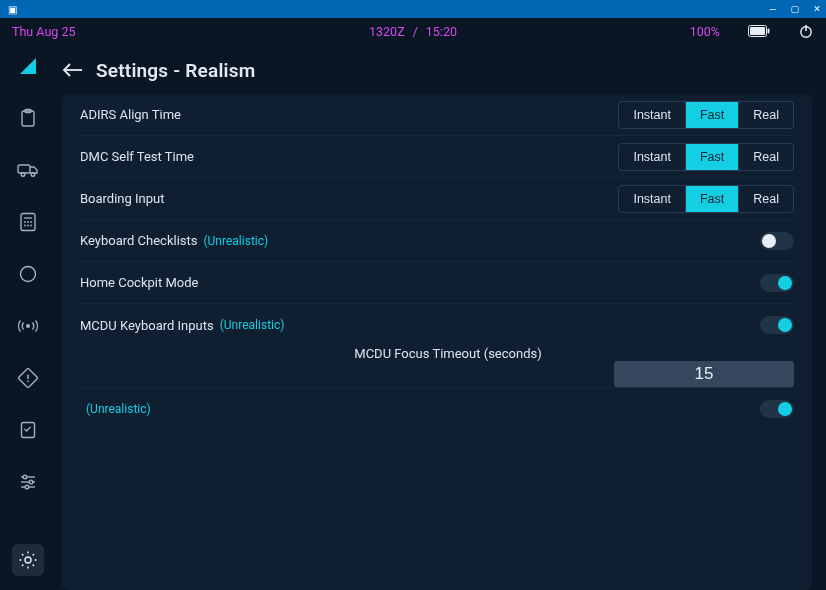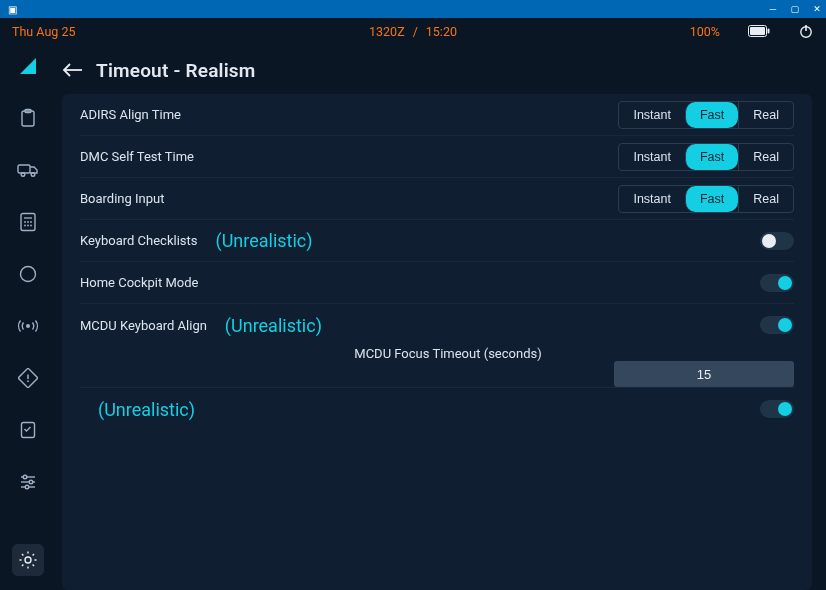--- a/index.html
+++ b/index.html
@@ -4,59 +4,59 @@
 <style>
   * { box-sizing: border-box; margin: 0; padding: 0; }
   html, body { width: 826px; height: 590px; overflow: hidden; font-family: -apple-system, BlinkMacSystemFont, "Segoe UI", Roboto, sans-serif; }
   body { background: #0a1624; color: #e3e8ef; }
 
   
   .titlebar { height: 18px; background: #0067b4; display: flex; justify-content: flex-end; align-items: center; padding: 0 4px; gap: 12px; }
   .titlebar .tb-icon { width: 10px; height: 10px; display:flex; align-items:center; justify-content:center; color:#fff; font-size:9px; }
   .titlebar .left-icon { margin-right:auto; margin-left:4px; color:#fff; font-size:10px;}
 
-  .statusbar { height: 26px; display: flex; align-items: center; padding: 0 12px; font-size: 12.5px; color:#f97316; }
+  .statusbar { height: 26px; display: flex; align-items: center; padding: 0 12px; font-size: 12.5px; color:#d946ef; }
   .statusbar .center { position:absolute; left:50%; transform:translateX(-50%); display:flex; gap:8px; }
   .statusbar .right { margin-left:auto; display:flex; align-items:center; gap:28px; }
 
   .app { display:flex; height: calc(590px - 18px - 26px); }
   .sidebar { width: 56px; background:#0a1624; display:flex; flex-direction:column; align-items:center; padding-top:10px; gap:18px; }
   .sidebar .logo { width:24px; height:24px; }
   .sidebar .nav { display:flex; flex-direction:column; gap:20px; align-items:center; margin-top:6px; flex:1; }
   .sidebar .nav-item { width:32px; height:32px; display:flex; align-items:center; justify-content:center; color:#9fb0c5; border-radius:6px; cursor:pointer; }
   .sidebar .nav-item.active { background:#1d2a3a; color:#e8edf3; }
   .sidebar .bottom { margin-top:auto; margin-bottom:14px; }
 
   .main { flex:1; padding: 6px 14px 0 6px; display:flex; flex-direction:column; }
   .header { display:flex; align-items:center; gap:12px; height:40px; }
   .back-arrow { color:#e8edf3; cursor:pointer; display:flex; }
   .page-title { font-size:19px; font-weight:600; letter-spacing:0.2px; }
 
   .panel { margin-top:4px; background:#0f1e30; border-radius:6px; padding: 0 18px; flex:1; overflow:auto; }
   .row { display:flex; align-items:center; min-height:42px; border-bottom:1px solid #18293d; font-size:13px; }
   .row:last-child { border-bottom:none; }
   .row .label { color:#dce4ee; }
-  .row .tag { color:#14cfe3; margin-left:18px; font-size:18px; }
+  .row .tag { color:#14cfe3; margin-left:6px; font-size:12px; }
   .row .ctrl { margin-left:auto; display:flex; align-items:center; }
 
   .sub-row { padding-left:22px;flex-direction:column; }
 
   
   .seg { display:flex; border:1px solid #2a3c52; border-radius:4px; overflow:hidden; height:28px; }
   .seg button { background:transparent; border:none; color:#dce4ee; font-size:12.5px; padding:0 14px; cursor:pointer; border-left:1px solid #2a3c52; }
   .seg button:first-child { border-left:none; }
-  .seg button.active { background:#14cfe3; color:#072231; font-weight:500;border-radius:10px; }
+  .seg button.active { background:#14cfe3; color:#072231; font-weight:500; }
 
   
   .toggle { width:34px; height:18px; background:#203448; border-radius:10px; position:relative; cursor:pointer; }
   .toggle .knob { width:14px; height:14px; border-radius:50%; background:#fff; position:absolute; top:2px; left:2px; transition:none; }
   .toggle.on .knob { left:18px; background:#14cfe3; }
   .toggle.off .knob { left:2px; background:#e8edf3; }
 
-  .num-input { width:180px; height:26px; background:#34475c; border:none; border-radius:3px; color:#e8edf3; text-align:center; font-size:13px; }
+  .num-input { width:180px; height:26px; background:#34475c; border:none; border-radius:3px; color:#e8edf3; text-align:center; font-size:17px; }
 
   .battery { display:inline-flex; align-items:center; gap:4px; }
   .battery svg { display:block; }
 
   .power-icon { cursor:pointer; color:#e8edf3; }
 
   svg { display:block; }
 </style>
 </head>
 <body>
@@ -176,21 +176,21 @@
   </div>
 
   <div class="main">
     <div class="header">
       <span class="back-arrow">
         <svg width="22" height="18" viewBox="0 0 22 18">
             <line x1="2" y1="9" x2="20" y2="9" stroke="#e8edf3" stroke-width="1.8"></line>
             <path d="M8 3 L2 9 L8 15" fill="none" stroke="#e8edf3" stroke-width="1.8"></path>
           </svg>
       </span>
-      <span class="page-title">Timeout - Realism</span>
+      <span class="page-title">Settings - Realism</span>
     </div>
 
     <div class="panel">
 
       <div class="row">
         <span class="label">ADIRS Align Time</span>
         <div class="ctrl">
           <div class="seg">
             <button>Instant</button>
             <button class="active">Fast</button>
@@ -235,21 +235,21 @@
         <span class="label">Home Cockpit Mode</span>
         <div class="ctrl">
             <div class="toggle on">
               <div class="knob"></div>
             </div>
           </div>
       </div>
 
 
       <div class="row" style="border-bottom:none;">
-        <span class="label">MCDU Keyboard Align</span>
+        <span class="label">MCDU Keyboard Inputs</span>
         <span class="tag">(Unrealistic)</span>
         <div class="ctrl">
             <div class="toggle on">
               <div class="knob"></div>
             </div>
           </div>
       </div>
 
       <div class="row sub-row">
         <span class="label">MCDU Focus Timeout (seconds)</span>

